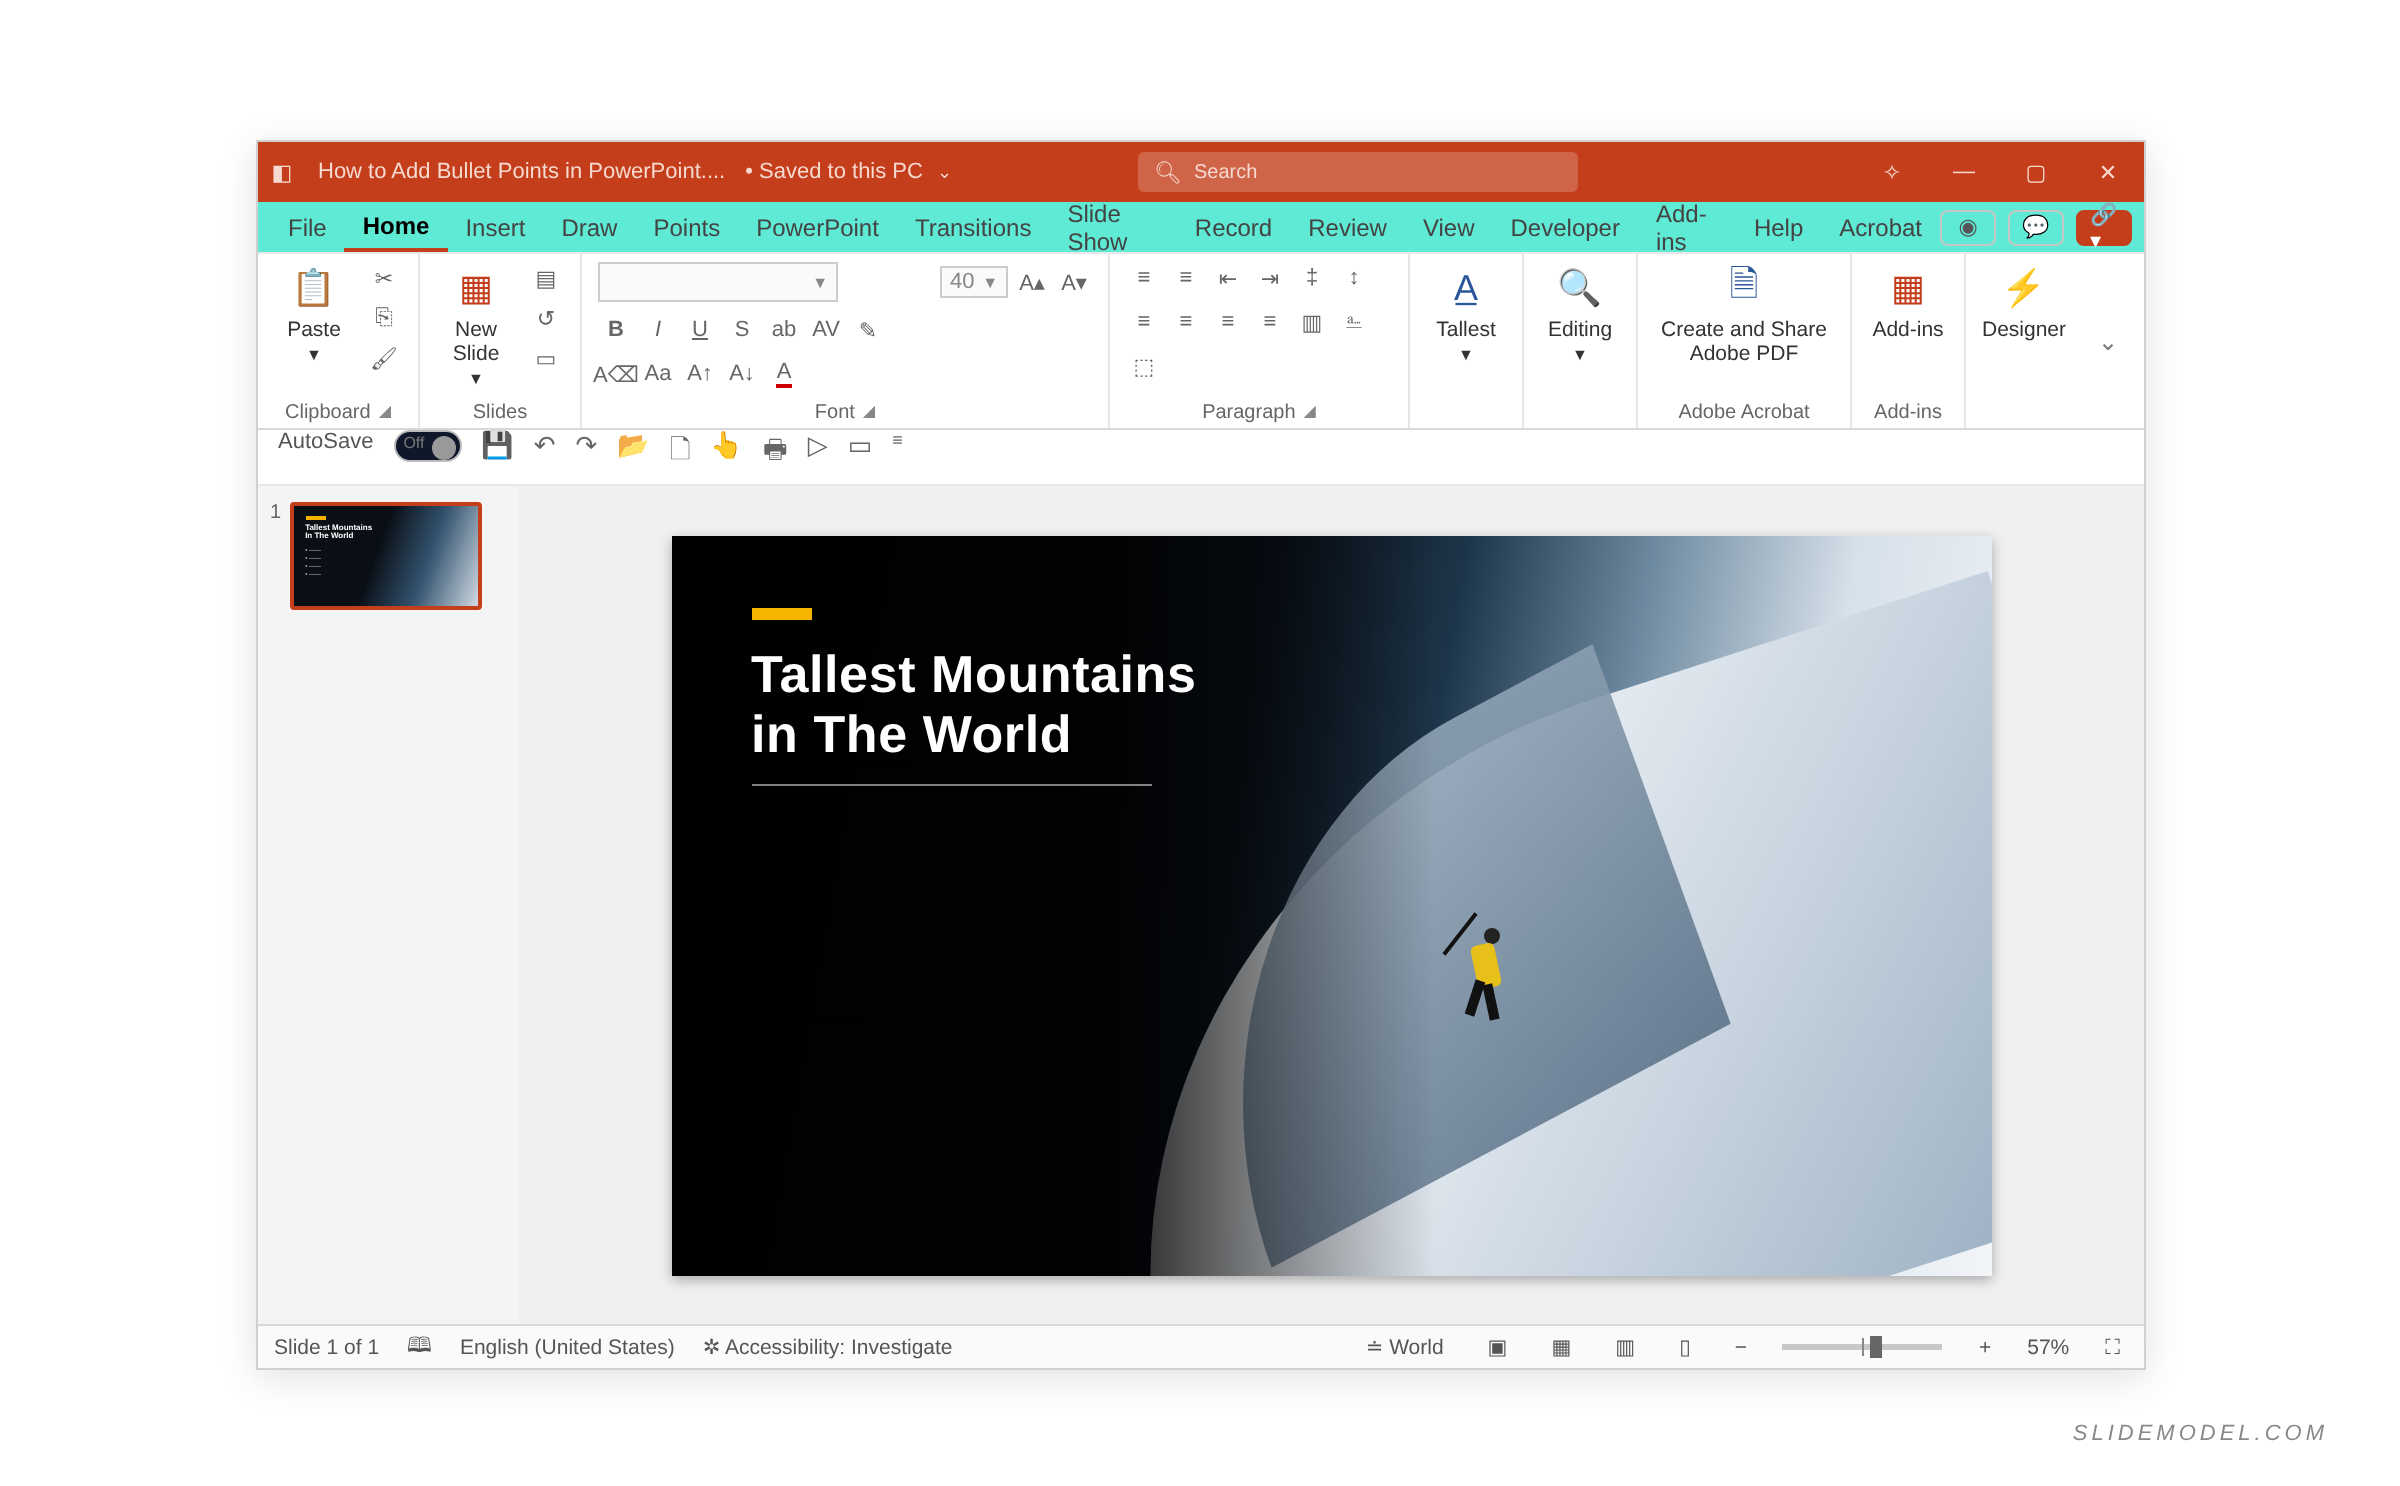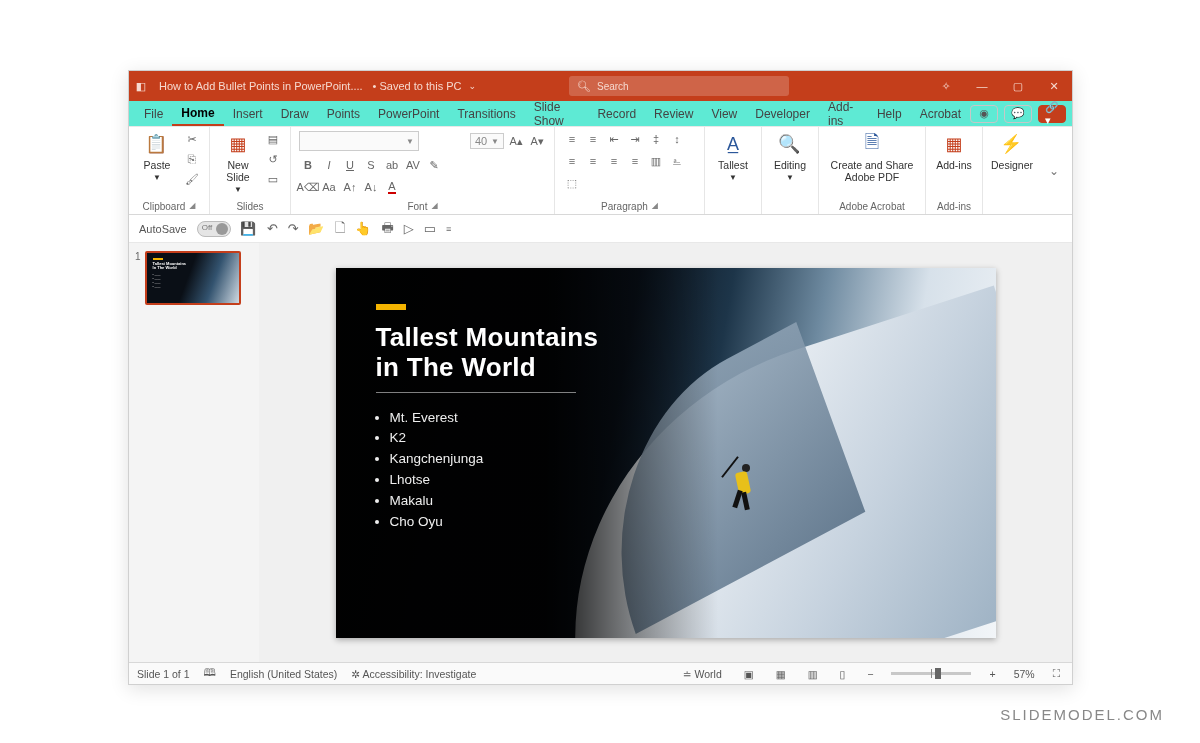--- a/index.html
+++ b/index.html
@@ -32,22 +32,22 @@
   .group-label .launcher { font-size:8px; color:#888;}
   .bigbtn { display: flex; flex-direction: column; align-items: center; gap: 2px; font-size: 10.5px; color:#333; min-width:40px;}
   .bigbtn .ic { width: 26px; height: 26px; display:flex; align-items:center; justify-content:center; font-size:18px;}
   .minicol { display:flex; flex-direction:column; gap:4px; }
   .mini { width:18px; height:16px; display:flex; align-items:center; justify-content:center; color:#666; font-size:11px;}
   .fontbox { border:1px solid #ccc; height:20px; width:120px; font-size:11px; padding:0 4px; display:flex; align-items:center; color:#888; background:#fafafa;}
   .sizebox { border:1px solid #ccc; height:16px; width:34px; font-size:11px; padding:0 4px; display:flex; align-items:center; color:#888; background:#fafafa;margin-left:48px;}
   .row { display:flex; gap:3px; align-items:center;}
   .collapse-chev { align-self: center; padding: 0 8px; color:#777; font-size:12px;}
   
-  .qat { height: 28px; display:flex; align-items:center; gap:10px; padding: 0 10px; border-bottom:1px solid #e8e8e8; font-size:11px; color:#555;}
-  .toggle { border:1px solid #bbb; border-radius:9px; width:34px; height:16px; position:relative; background:#e5e5e5;}
+  .qat { height: 28px; display:flex; gap:10px; padding: 0 10px; border-bottom:1px solid #e8e8e8; font-size:11px; color:#555;}
+  .toggle { border:1px solid #bbb; border-radius:9px; width:34px; height:16px; position:relative; background:#0f172a;}
   .toggle .knob{ position:absolute; right:2px; top:1.5px; width:12px; height:12px; background:#999; border-radius:50%; }
   .qat .qic { color:#666; font-size:13px;}
   .qat .qic.save { color:#7b2db0; }
   
   .workarea { flex:1; display:flex; background:#f0f0f0; min-height:0; }
   .thumbs { width:130px; background:#f4f4f4; padding:8px 6px; }
   .thumb-wrap { display:flex; gap:4px; }
   .thumb-num { font-size:10px; color:#666;}
   .thumb { width:96px; height:54px; border:2px solid #c43e1b; border-radius:2px; background: linear-gradient(110deg, #0a0f16 45%, #33536f 70%, #cfd9e2 100%); position:relative; }
   .thumb .tbar{ position:absolute; left:6px; top:5px; width:10px; height:2px; background:#f4b400;}
@@ -69,21 +69,21 @@
   .slide h1 { position:absolute; left:40px; top:54px; color:#fff; font-size:26px; font-weight:800; line-height:1.18; font-family: Arial, sans-serif; letter-spacing:.3px;}
   .slide .rule { position:absolute; left:40px; top:124px; width:200px; height:1px; background:rgba(255,255,255,.5);}
   .slide ul { position:absolute; left:54px; top:140px; color:#eee; font-size:13.5px; list-style: disc; line-height:1.55;}
   
   .status { height:22px; border-top:1px solid #d8d8d8; background:#fafafa; display:flex; align-items:center; font-size:10.5px; color:#555; padding:0 8px; gap:14px;}
   .status .flex{flex:1;}
   .status .vbtn { padding:0 4px; color:#555; }
   .zoom-slider { width:80px; height:3px; background:#c8c8c8; position:relative; }
   .zoom-slider .tick{ position:absolute; left:50%; top:-3px; width:1px; height:9px; background:#888;}
   .zoom-slider .handle{ position:absolute; left:54%; top:-4px; width:6px; height:11px; background:#666;}
-  .watermark { position:absolute; right:36px; bottom:20px; font-size:15px; letter-spacing:2px; color:#888;}
+  .watermark { position:absolute; right:36px; bottom:20px; font-size:11px; letter-spacing:2px; color:#888;font-style:italic;}
 </style>
 </head>
 <body>
 
 <div class="app-window">
 
   <div class="titlebar">
     <div class="app-icon">◧</div>
     <div class="doc-title">How to Add Bullet Points in PowerPoint....</div>
     <div class="saved">• <span>Saved to this PC</span></div>
@@ -332,28 +332,20 @@
         <div class="climber">
           <div class="axe"></div>
             <div class="head"></div>
             <div class="body"></div>
             <div class="leg"></div>
             <div class="leg2"></div>
         </div>
         <div class="accent"></div>
         <h1><span>Tallest Mountains</span><br><span>in The World</span></h1>
         <div class="rule"></div>
-        <ul>
-          <li>Mt. Everest</li>
-          <li>K2</li>
-          <li>Kangchenjunga</li>
-          <li>Lhotse</li>
-          <li>Makalu</li>
-          <li>Cho Oyu</li>
-        </ul>
       </div>
     </div>
   </div>
 
   <div class="status">
     <span>Slide 1 of 1</span>
     <span>🕮</span>
     <span>English (United States)</span>
     <span>✲ <span>Accessibility: Investigate</span></span>
     <div class="flex"></div>

